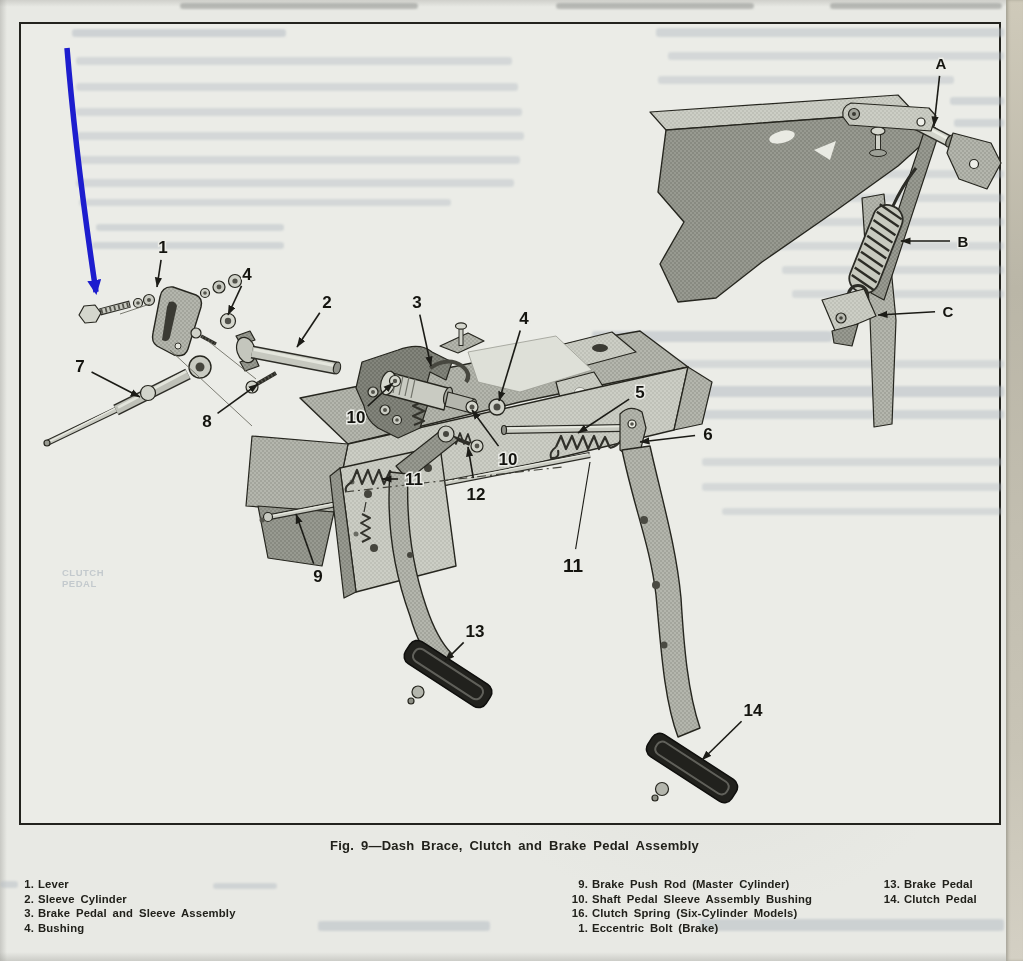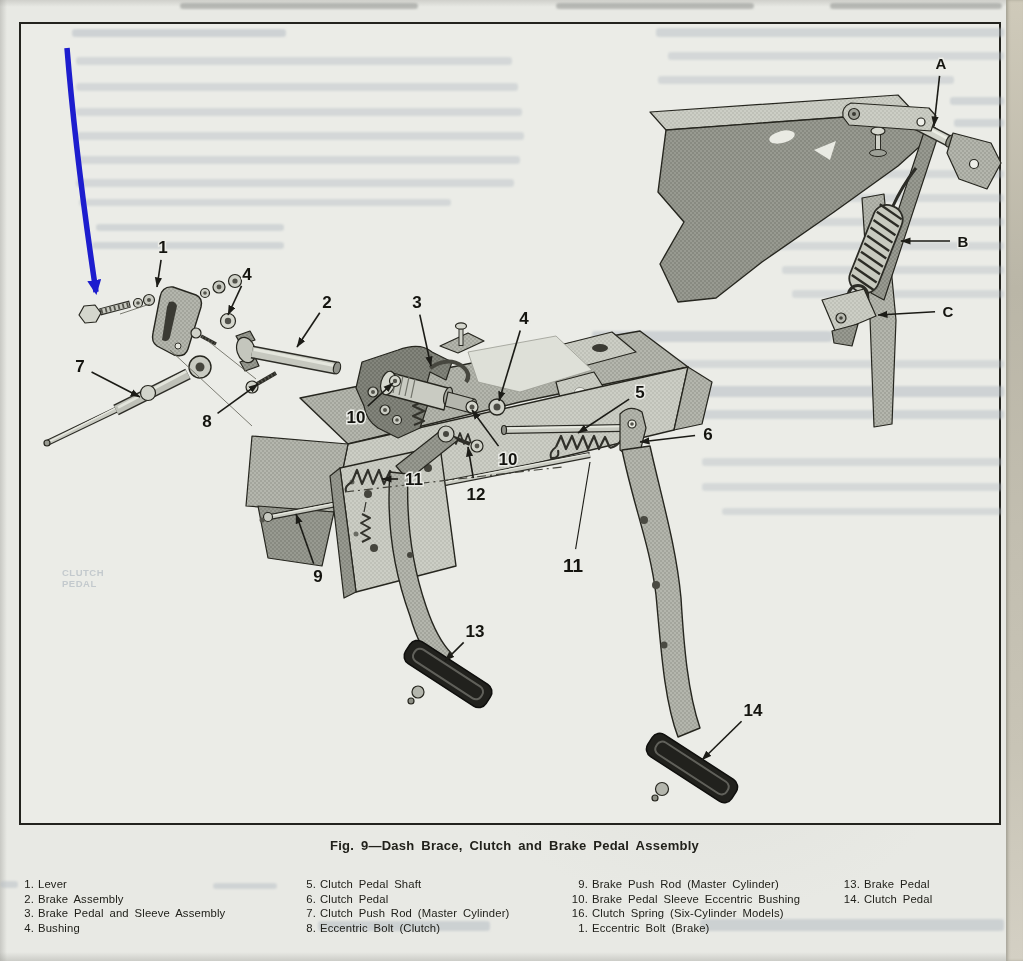--- a/index.html
+++ b/index.html
@@ -29,27 +29,27 @@
   .ghost-label{position:absolute;z-index:1;color:#bdc4c9;opacity:.85;filter:blur(.4px);
     font-weight:bold;font-size:9.5px;letter-spacing:.5px;line-height:11px;}
   svg.diagram{position:absolute;left:0;top:0;z-index:2;pointer-events:none;}
   .caption{
     position:absolute;top:838px;left:0;width:100%;text-align:center;z-index:3;
     font-weight:bold;font-size:13px;letter-spacing:.25px;word-spacing:3px;color:#21211b;
     padding-left:6px;box-sizing:border-box;
   }
   .legend{position:absolute;top:877px;left:0;width:100%;height:64px;z-index:3;}
   .legend-col{position:absolute;top:0;}
-  .legend-item{font-weight:normal;font-size:11.3px;line-height:14.7px;color:#21211b;
+  .legend-item{font-weight:bold;font-size:11.3px;line-height:14.7px;color:#21211b;
     letter-spacing:.15px;word-spacing:2.5px;white-space:nowrap;}
   .legend-item .num{display:inline-block;text-align:right;margin-right:4px;}
   .c1{left:20px;} .c1 .num{width:14px;}
   .c2{left:302px;} .c2 .num{width:14px;}
   .c3{left:564px;} .c3 .num{width:24px;}
-  .c4{left:836px;} .c4 .num{width:24px;}
+  .c4{left:876px;} .c4 .num{width:24px;}
 </style>
 </head>
 <body>
 
 <div class="page">
   <div class="figure-box"></div>
   <div id="ghost-layer">
       <div class="ghost" style="left: 72px; top: 29px; width: 214px; height: 8px; opacity: 0.5;"></div>
       <div class="ghost" style="left: 76px; top: 57px; width: 436px; height: 8px; opacity: 0.4;"></div>
       <div class="ghost" style="left: 76px; top: 83px; width: 442px; height: 8px; opacity: 0.4;"></div>
@@ -456,33 +456,27 @@
       </g>
 
     <path id="blueArrow" d="M67,48 C74,135 85,218 96,292" fill="none" stroke="#1d1dce" stroke-width="5.5" marker-end="url(#ahBlue)"></path>
   </svg>
 
   <div class="caption">Fig. 9—Dash Brace, Clutch and Brake Pedal Assembly</div>
 
   <div class="legend" id="legend">
       <div class="legend-col c1">
         <div class="legend-item"><span class="num">1.</span><span>Lever</span></div>
-        <div class="legend-item"><span class="num">2.</span><span>Brake Assembly</span></div>
+        <div class="legend-item"><span class="num">2.</span><span>Sleeve Cylinder</span></div>
         <div class="legend-item"><span class="num">3.</span><span>Brake Pedal and Sleeve Assembly</span></div>
         <div class="legend-item"><span class="num">4.</span><span>Bushing</span></div>
       </div>
-      <div class="legend-col c2">
-        <div class="legend-item"><span class="num">5.</span><span>Clutch Pedal Shaft</span></div>
-        <div class="legend-item"><span class="num">6.</span><span>Clutch Pedal</span></div>
-        <div class="legend-item"><span class="num">7.</span><span>Clutch Push Rod (Master Cylinder)</span></div>
-        <div class="legend-item"><span class="num">8.</span><span>Eccentric Bolt (Clutch)</span></div>
-      </div>
       <div class="legend-col c3">
         <div class="legend-item"><span class="num">9.</span><span>Brake Push Rod (Master Cylinder)</span></div>
-        <div class="legend-item"><span class="num">10.</span><span>Brake Pedal Sleeve Eccentric Bushing</span></div>
+        <div class="legend-item"><span class="num">10.</span><span>Shaft Pedal Sleeve Assembly Bushing</span></div>
         <div class="legend-item"><span class="num">16.</span><span>Clutch Spring (Six-Cylinder Models)</span></div>
         <div class="legend-item"><span class="num">1.</span><span>Eccentric Bolt (Brake)</span></div>
       </div>
       <div class="legend-col c4">
         <div class="legend-item"><span class="num">13.</span><span>Brake Pedal</span></div>
         <div class="legend-item"><span class="num">14.</span><span>Clutch Pedal</span></div>
       </div>
     </div>
 
   <div class="edge-left"></div>

